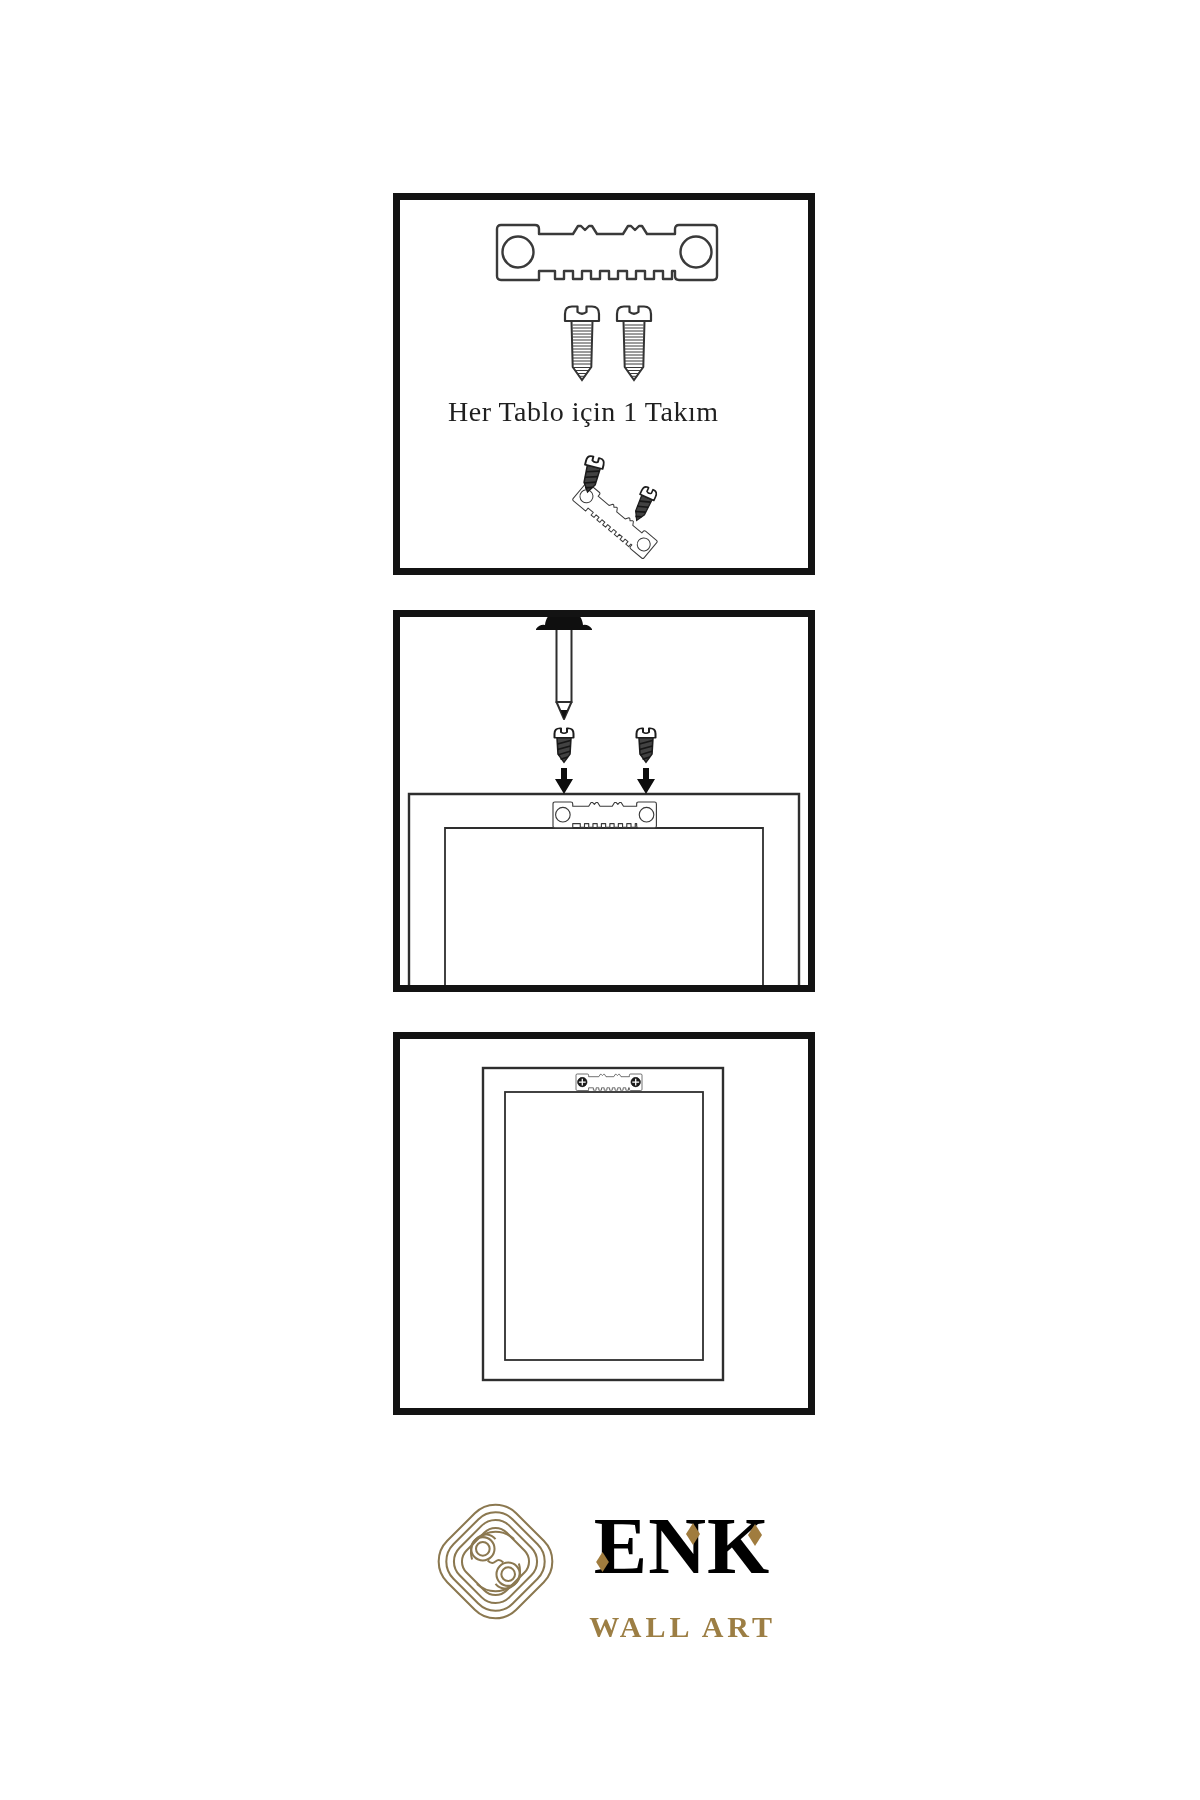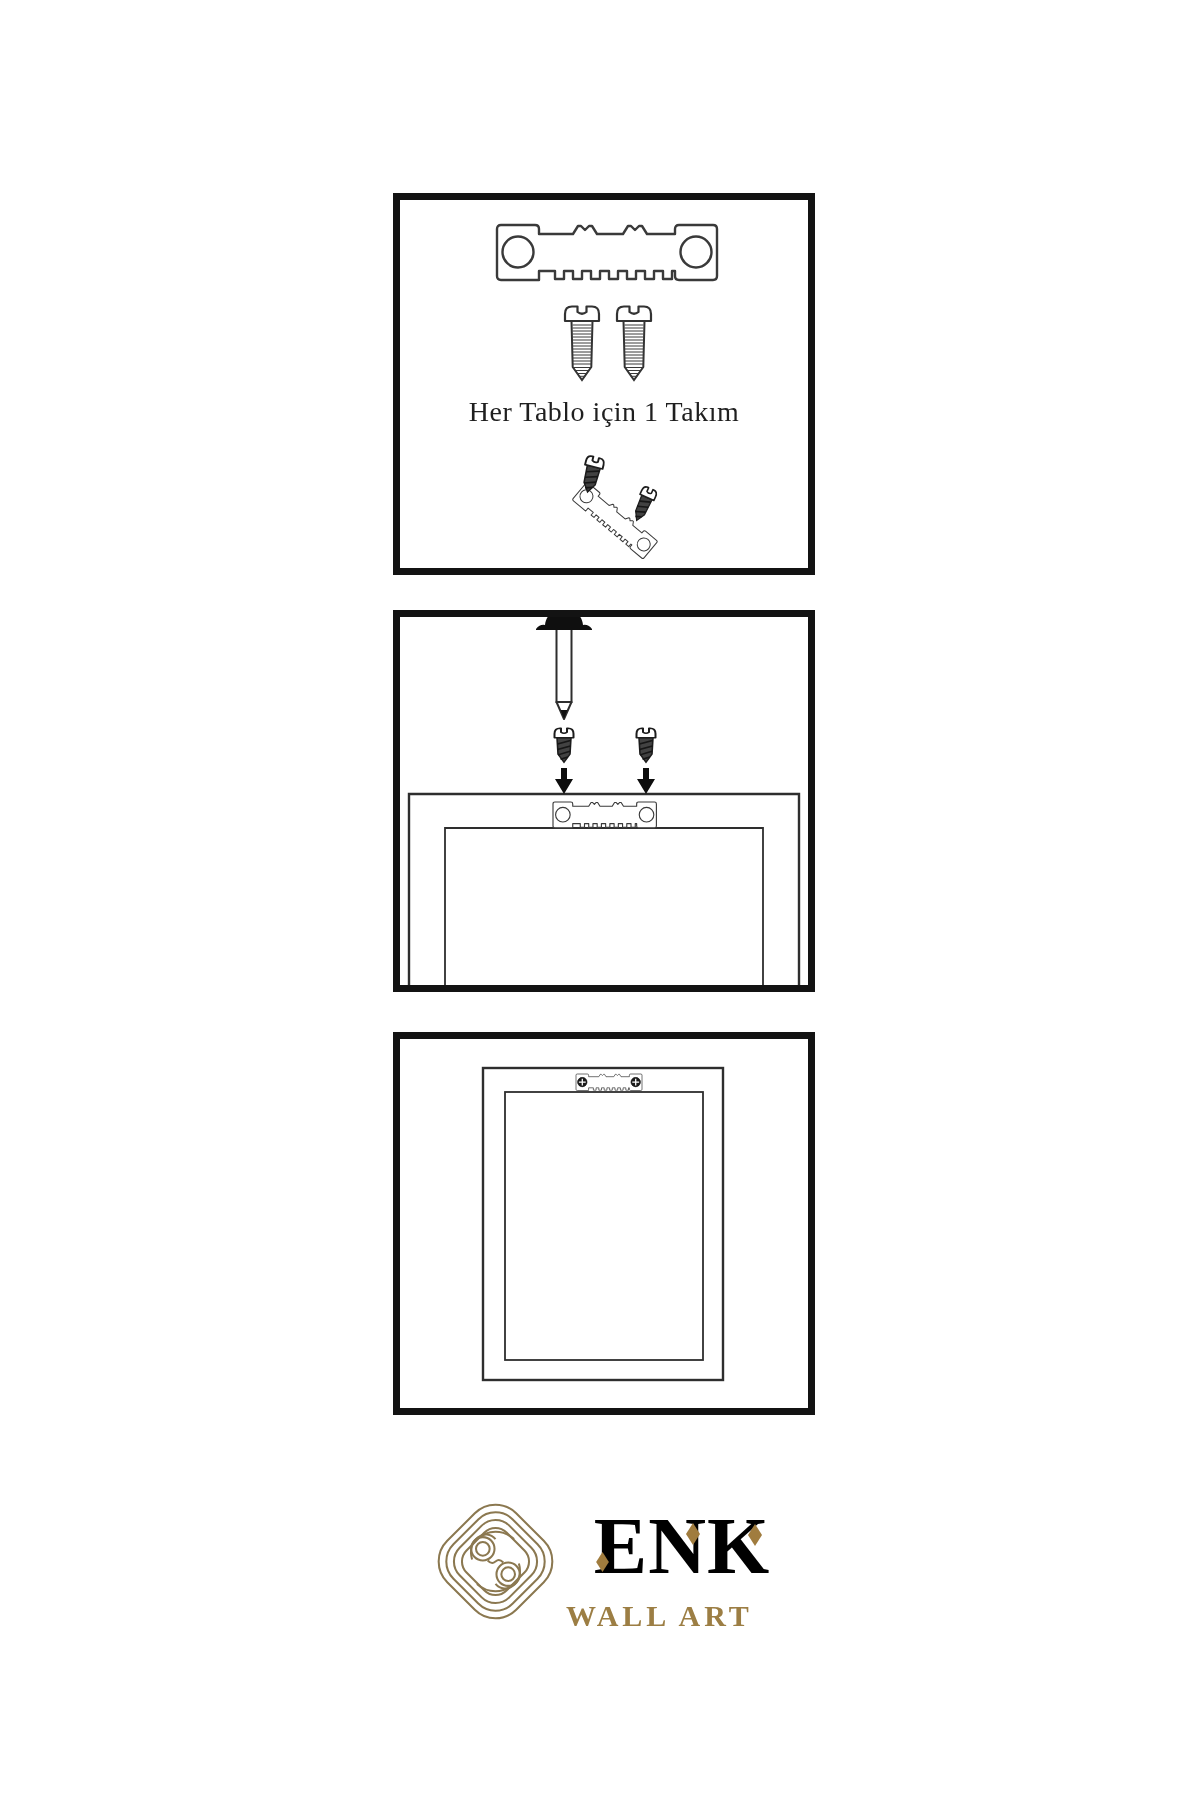--- a/index.html
+++ b/index.html
@@ -3,28 +3,28 @@
 <meta charset="utf-8">
 <style>
   html,body{margin:0;padding:0;background:#ffffff;}
   #stage{position:relative;width:1200px;height:1800px;background:#ffffff;overflow:hidden;
          font-family:"Liberation Serif", serif;}
   .panel{position:absolute;left:393px;width:408px;height:368px;border:7px solid #131313;background:#ffffff;}
   #panel-1{top:193px;}
   #panel-2{top:610px;}
   #panel-3{top:1032px;height:369px;}
   .panel svg{position:absolute;left:0;top:0;}
-  .caption{position:absolute;left:0;top:196px;width:100%;text-align:center;
-           font-size:28px;letter-spacing:.5px;color:#1f1f1f;font-weight:400;}
+  .caption{position:absolute;left:0;top:196px;width:100%;text-align:left;
+           font-size:28px;letter-spacing:.5px;color:#1f1f1f;font-weight:400;padding-left:48px;}
   #defs-svg{position:absolute;width:0;height:0;overflow:hidden;}
   .knot{position:absolute;left:437px;top:1500px;}
   .wordmark{position:absolute;left:566px;top:1506px;width:210px;}
   .brand{font-size:80px;line-height:1;font-weight:700;color:#000000;text-align:center;
          letter-spacing:1px;padding-left:22px;}
-  .subtitle{margin-top:13px;font-size:30px;font-weight:600;color:#9c7e44;text-align:left;
+  .subtitle{margin-top:24px;font-size:30px;font-weight:600;color:#9c7e44;text-align:right;
             letter-spacing:4px;}
   .diamond{position:absolute;}
 </style>
 </head>
 <body>
 
 <svg id="defs-svg" aria-hidden="true">
   <defs>
     <g id="hanger" fill="#ffffff" stroke="#3a3a3a" stroke-width="2.4" stroke-linejoin="round">
       <path d="M4 0 H38 Q42 0 42 4 V9 H76 L81 1 H84 L88 5 L92 1 H95 L100 9 H126 L131 1 H134 L138 5 L142 1 H145 L150 9 H178 V4 Q178 0 182 0 H216 Q220 0 220 4 V51 Q220 55 216 55 H182 Q178 55 178 51 V46 H175 v8 h-9 v-8 h-9 v8 h-9 v-8 h-9 v8 h-9 v-8 h-9 v8 h-9 v-8 h-9 v8 h-9 v-8 h-9 v8 h-9 v-8 h-9 v8 h-9 v-8 H42 V55 H4 Q0 55 0 51 V4 Q0 0 4 0 Z"></path>

